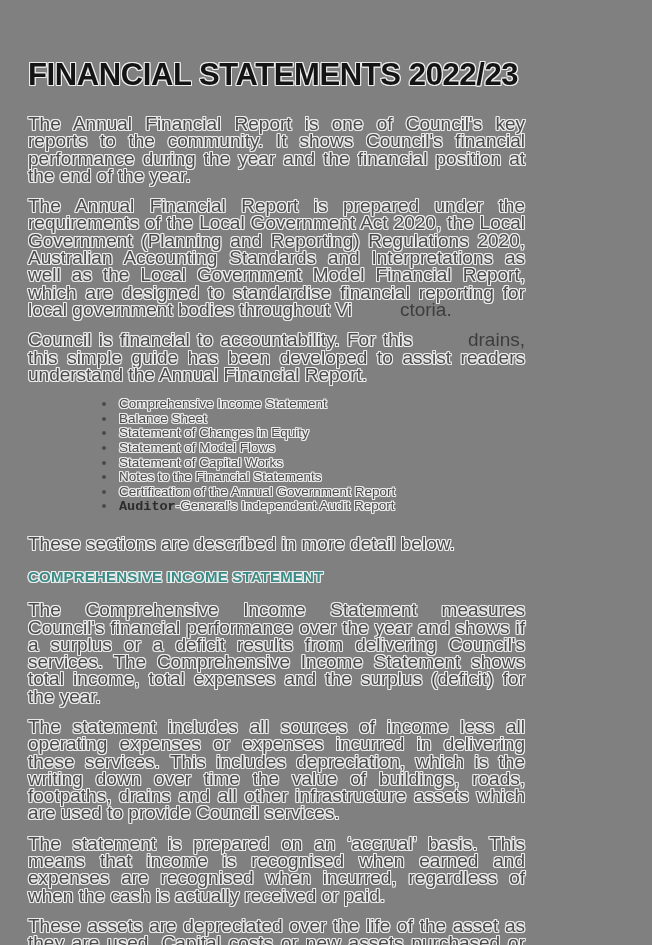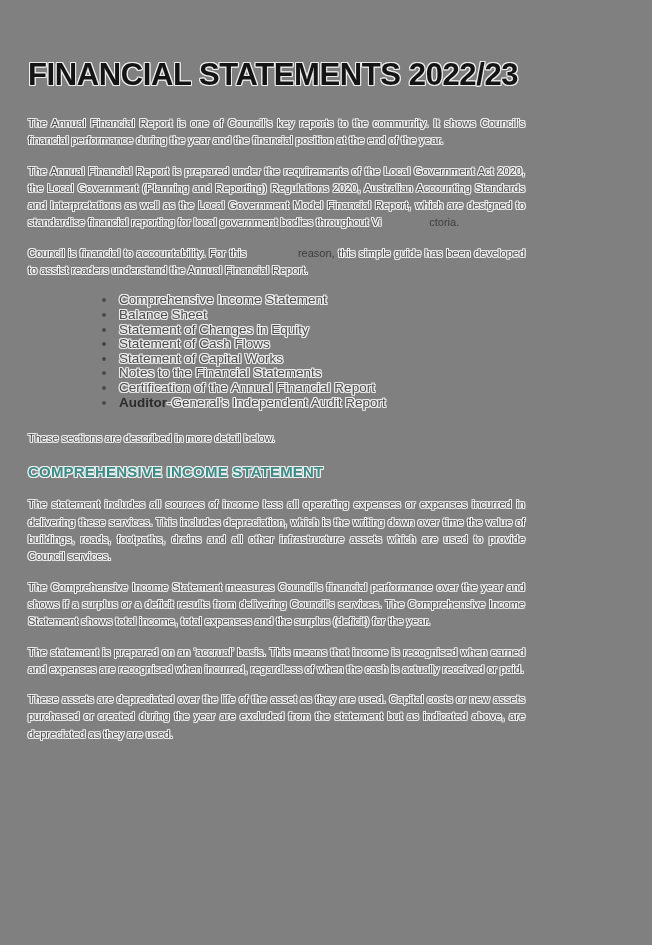--- a/index.html
+++ b/index.html
@@ -38,21 +38,21 @@
   .doc-title{
     margin:0 0 22px 0;
     font-size:31px;
     font-weight:700;
     letter-spacing:-0.4px;
     color:var(--title-text);
     white-space:nowrap;
   }
   .body-text{
     margin:0 0 13px 0;
-    font-size:11px;
+    font-size:19px;
     line-height:17.3px;
     color:var(--body-text);
     text-align:justify;
   }
   .section-heading{
     margin:16px 0 16px 0;
     font-size:15px;
     font-weight:700;
     letter-spacing:0.2px;
     color:var(--heading-teal);
@@ -72,41 +72,42 @@
   span.italic{}
   span.dim{
     color:var(--dim-text);
     text-shadow:none;
     padding-left:48px;
   }
   span.dimbold{
     color:var(--dimbold-text);
     font-weight:700;
     text-shadow:none;
+    font-family:Liberation Mono, monospace;
   }
 </style>
 </head>
 <body>
 
 <div class="page">
   <h1 class="doc-title outlined">FINANCIAL STATEMENTS 2022/23</h1>
   <div>
       <p class="body-text outlined"><span>The Annual Financial Report is one of Council's key reports to the community. It shows Council's financial performance during the year and the financial position at the end of the year.</span></p>
       <p class="body-text outlined"><span>The Annual Financial Report is prepared under the requirements of the </span><span class="italic">Local Government Act 2020</span><span>, the Local Government (Planning and Reporting) Regulations 2020, Australian Accounting Standards and Interpretations as well as the Local Government Model Financial Report, which are designed to standardise financial reporting for local government bodies throughout Vi</span><span class="dim">ctoria.</span></p>
-      <p class="body-text outlined"><span>Council is financial to accountability. For this </span><span class="dim">reason,</span><span> this simple guide has been developed to assist readers understand the Annual Financial Report.</span></p>
+      <p class="body-text outlined"><span>Council is financial to accountability. For this </span><span class="dim">drains,</span><span> this simple guide has been developed to assist readers understand the Annual Financial Report.</span></p>
       <ul class="bullet-list">
         <li class="outlined"><span>Comprehensive Income Statement</span></li>
         <li class="outlined"><span>Balance Sheet</span></li>
         <li class="outlined"><span>Statement of Changes in Equity</span></li>
-        <li class="outlined"><span>Statement of Cash Flows</span></li>
+        <li class="outlined"><span>Statement of Model Flows</span></li>
         <li class="outlined"><span>Statement of Capital Works</span></li>
         <li class="outlined"><span>Notes to the Financial Statements</span></li>
-        <li class="outlined"><span>Certification of the Annual Financial Report</span></li>
+        <li class="outlined"><span>Certification of the Annual Government Report</span></li>
         <li class="outlined"><span class="dimbold">Auditor</span><span>-General's Independent Audit Report</span></li>
       </ul>
       <p class="body-text outlined"><span>These sections are described in more detail below.</span></p>
       <h2 class="section-heading outlined">COMPREHENSIVE INCOME STATEMENT</h2>
+      <p class="body-text outlined"><span>The Comprehensive Income Statement measures Council's financial performance over the year and shows if a surplus or a deficit results from delivering Council's services. The Comprehensive Income Statement shows total income, total expenses and the surplus (deficit) for the year.</span></p>
       <p class="body-text outlined"><span>The statement includes all sources of income less all operating expenses or expenses incurred in delivering these services. This includes depreciation, which is the writing down over time the value of buildings, roads, footpaths, drains and all other infrastructure assets which are used to provide Council services.</span></p>
-      <p class="body-text outlined"><span>The Comprehensive Income Statement measures Council's financial performance over the year and shows if a surplus or a deficit results from delivering Council's services. The Comprehensive Income Statement shows total income, total expenses and the surplus (deficit) for the year.</span></p>
       <p class="body-text outlined"><span>The statement is prepared on an ‘accrual’ basis. This means that income is recognised when earned and expenses are recognised when incurred, regardless of when the cash is actually received or paid.</span></p>
       <p class="body-text outlined"><span>These assets are depreciated over the life of the asset as they are used. Capital costs or new assets purchased or created during the year are excluded from the statement but as indicated above, are depreciated as they are used.</span></p>
     </div>
 </div>
 
 </body></html>

